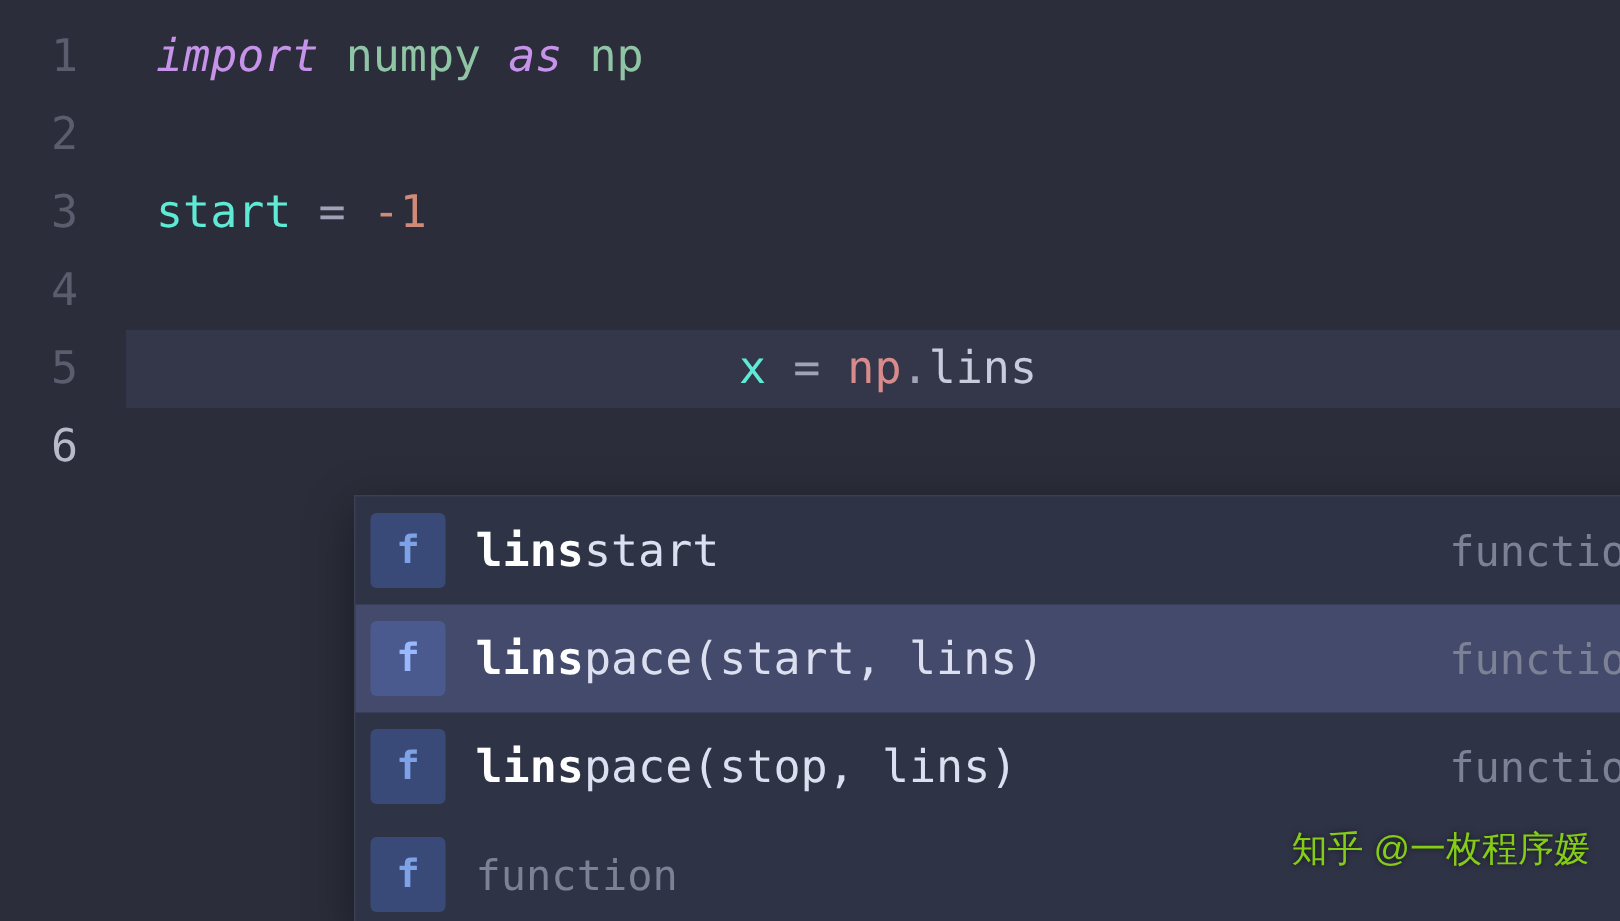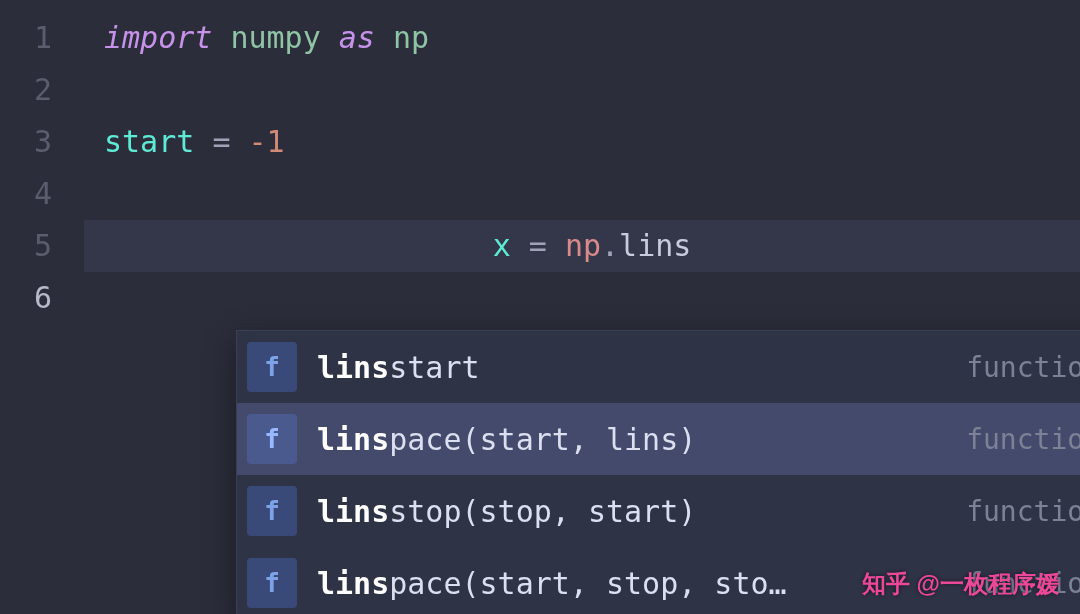--- a/index.html
+++ b/index.html
@@ -84,27 +84,26 @@
     justify-content: center;
     border-radius: 4px;
   }
   .row.selected .icon { background: #4a5a8f; color: #9ab8ff; }
   .label { flex: 1; color: #dcdfef; font-size: 30px; white-space: nowrap; overflow: hidden; }
   .label b { font-weight: 700; color: #ffffff; }
   .kind  { color: #7d8196; font-size: 28px; }
   .watermark {
     position: absolute;
     right: 20px;
-    bottom: 14px;
-    color: #ec4899;
+    bottom: 32px;
+    color: #84cc16;
     font-family: "PingFang SC","Microsoft YaHei",sans-serif;
     font-size: 24px;
     text-shadow: 0 0 4px rgba(0,0,0,0.6);
     pointer-events: none;
-    font-weight: bold;
   }
 </style>
 </head>
 <body>
 
 <div class="editor">
 
   <div class="gutter">
     <div class="ln">1</div>
     <div class="ln">2</div>
@@ -127,25 +126,24 @@
         <div class="label"><b>lins</b><span>start</span></div>
         <div class="kind">function</div>
       </div>
       <div class="row selected">
         <div class="icon">f</div>
         <div class="label"><b>lins</b><span>pace(start, lins)</span></div>
         <div class="kind">function</div>
       </div>
       <div class="row">
         <div class="icon">f</div>
-        <div class="label"><b>lins</b><span>stop(stop, start)</span></div>
+        <div class="label"><b>lins</b><span>pace(stop, lins)</span></div>
         <div class="kind">function</div>
       </div>
       <div class="row">
         <div class="icon">f</div>
-        <div class="label"><b>lins</b><span>pace(start, stop, sto…</span></div>
         <div class="kind">function</div>
       </div>
     </div>
   </div>
 </div>
 
 <div class="watermark">知乎 @一枚程序媛</div>
 
 </body></html>

